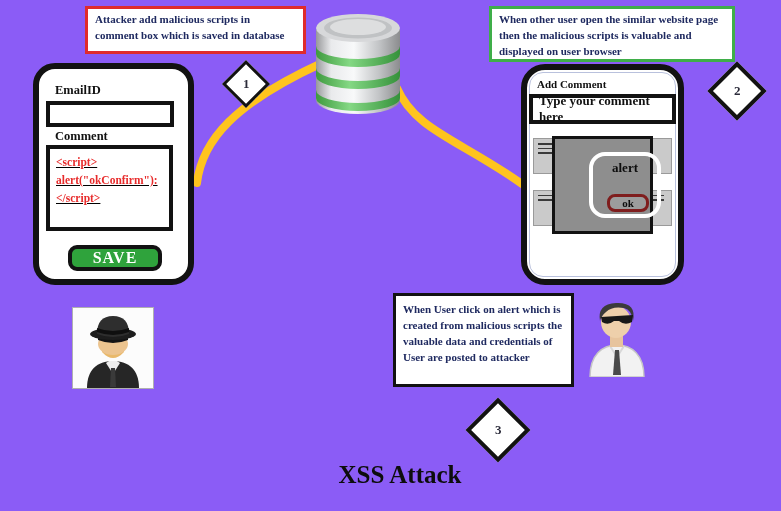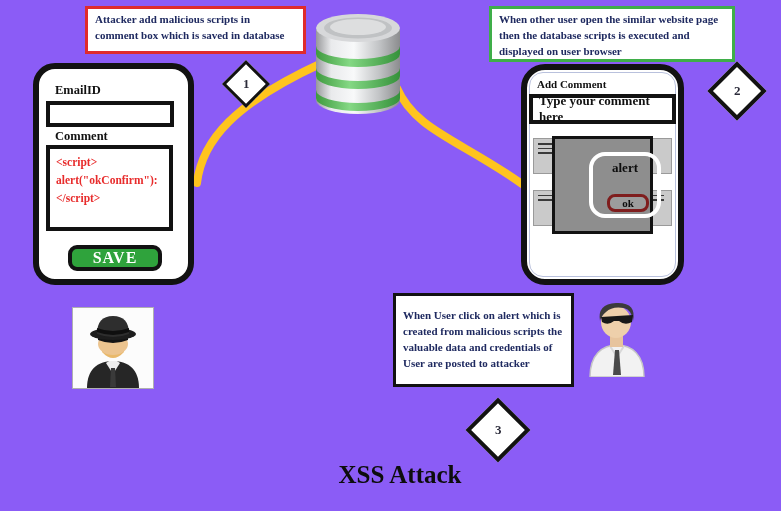--- a/index.html
+++ b/index.html
@@ -4,21 +4,21 @@
 <style>
   * { margin:0; padding:0; box-sizing:border-box; }
   body { background:#fff; font-family:"Liberation Serif", serif; }
   #canvas { position:relative; width:781px; height:511px; background:#8b5cf6; overflow:hidden; }
 
   
   .callout { position:absolute; background:#fff; color:#1f2a60; font-weight:bold;
              font-size:11px; line-height:1.45; padding:3px 7px; z-index:4; }
   #callout1 { left:85px; top:6px; width:221px; height:48px; border:3px solid #e02b2b; }
   #callout2 { left:489px; top:6px; width:246px; height:56px; border:3px solid #3fae49; }
-  #callout3 { left:393px; top:293px; width:181px; height:94px; border:3px solid #121212; padding-top:12px; }
+  #callout3 { left:393px; top:293px; width:181px; height:94px; border:3px solid #121212; padding-top:6px; }
 
   
   #connectors { position:absolute; left:0; top:0; z-index:1; }
 
   
   .diamond { position:absolute; background:#fff; border:3px solid #121212;
              transform:rotate(45deg); display:flex; align-items:center; justify-content:center; z-index:3; }
   .diamond span { transform:rotate(-45deg); font-weight:bold; font-size:13px; color:#2b2b3a; }
   #diamond1 { left:229px; top:67px;  width:34px; height:34px; }
   #diamond2 { left:716px; top:70px;  width:42px; height:42px; border-width:4px; }
@@ -26,21 +26,21 @@
 
   
   #attacker-form { position:absolute; left:33px; top:63px; width:161px; height:222px;
                    background:#fff; border:6px solid #121212; border-radius:22px; z-index:2; }
   .field-label { position:absolute; font-weight:bold; font-size:12.5px; color:#111; }
   #email-label   { left:16px; top:14px; }
   #comment-label { left:16px; top:60px; }
   #email-input { position:absolute; left:7px; top:32px; width:128px; height:26px;
                  background:#fff; border:4px solid #121212; }
   #comment-box { position:absolute; left:7px; top:76px; width:127px; height:86px;
-                 background:#fff; border:4px solid #121212; padding:5px 0 0 6px; }
+                 background:#fff; border:4px solid #121212; padding:5px 0 0 6px;text-decoration:underline; }
   #comment-box span { display:block; color:#e82c2c; font-weight:bold; font-size:11.5px; line-height:1.55; }
   #save-button { position:absolute; left:29px; top:176px; width:94px; height:26px;
                  background:#2fa33c; border:4px solid #121212; border-radius:9px;
                  display:flex; align-items:center; justify-content:center;
                  color:#fff; font-weight:bold; font-size:16px; letter-spacing:1px; cursor:pointer; }
 
   
   #user-browser { position:absolute; left:521px; top:64px; width:163px; height:221px;
                   background:#fff; border:6px solid #121212; border-radius:24px; z-index:2; }
   #browser-frame { position:absolute; left:2px; top:2px; right:2px; bottom:2px;
@@ -86,21 +86,21 @@
 <body>
 
 <div id="canvas">
 
   <svg id="connectors" width="781" height="511" viewBox="0 0 781 511">
     <path d="M197 183 C202 140 235 103 322 63" fill="none" stroke="#ffc41e" stroke-width="8" stroke-linecap="round"></path>
     <path d="M397 88 C415 130 460 140 522 184" fill="none" stroke="#ffc41e" stroke-width="8" stroke-linecap="round"></path>
   </svg>
 
   <div id="callout1" class="callout">Attacker add malicious scripts in comment box which is saved in database</div>
-  <div id="callout2" class="callout">When other user open the similar website page then the database scripts is executed and displayed on user browser</div>
+  <div id="callout2" class="callout">When other user open the similar website page then the malicious scripts is valuable and displayed on user browser</div>
   <div id="callout3" class="callout">When User click on alert which is created from malicious scripts the valuable data and credentials of User are posted to attacker</div>
 
   <svg id="database-icon" viewBox="0 0 100 112">
     <defs>
       <linearGradient id="dbbody" x1="0" y1="0" x2="1" y2="0">
         <stop offset="0" stop-color="#97989a"></stop>
         <stop offset="0.18" stop-color="#e9eaec"></stop>
         <stop offset="0.45" stop-color="#f8f9fa"></stop>
         <stop offset="0.75" stop-color="#c2c4c6"></stop>
         <stop offset="1" stop-color="#8b8c8e"></stop>

